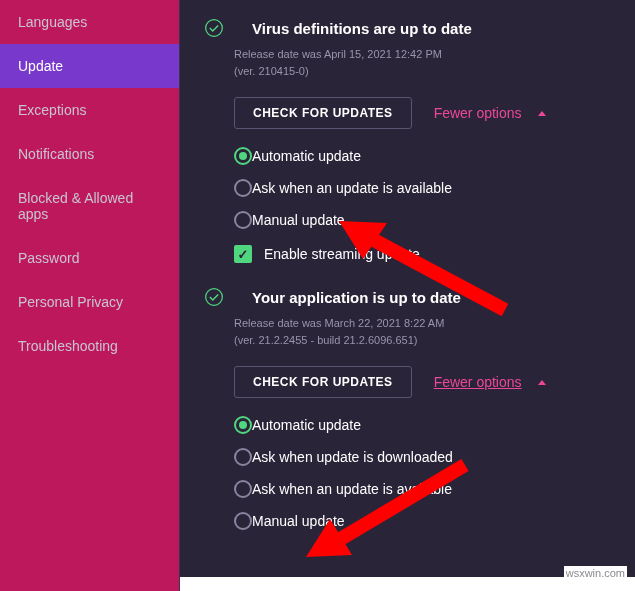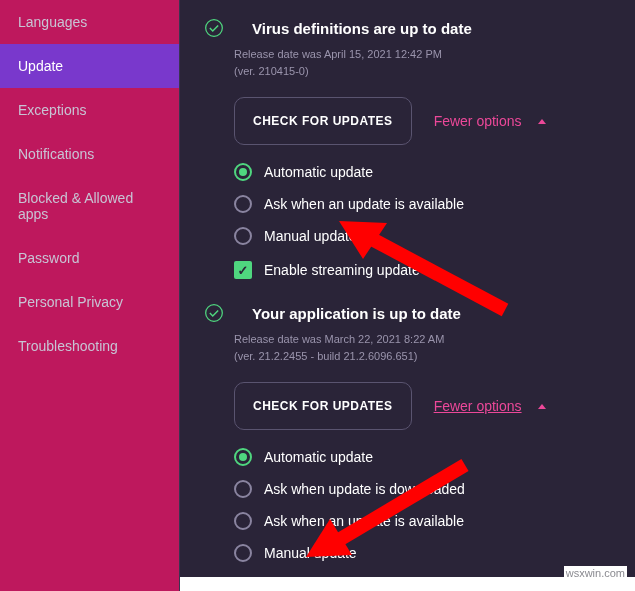--- a/index.html
+++ b/index.html
@@ -59,26 +59,26 @@
     .button-row {
       margin: 18px 0 18px 30px;
       display: flex;
       align-items: center;
       gap: 22px;
     }
     .btn {
       border: 1px solid #5a5470;
       background: transparent;
       color: #ffffff;
-      padding: 16px 18px;
+      padding: 8px 18px;
       font-size: 12px;
       font-weight: 700;
       letter-spacing: 0.5px;
       cursor: pointer;
-      border-radius: 10px;
+      border-radius: 3px;
     }
     .link-toggle {
       color: #ec4899;
       font-size: 14px;
       cursor: pointer;
       display: inline-flex;
       align-items: center;
       gap: 16px;
     }
     .link-toggle.underline {
@@ -87,21 +87,20 @@
     .radio-group {
       margin-left: 30px;
       display: flex;
       flex-direction: column;
       gap: 14px;
       margin-bottom: 16px;
     }
     .radio-item {
       display: flex;
       align-items: center;
-      gap: 12px;
       cursor: pointer;
     }
     .radio-circle {
       width: 18px;
       height: 18px;
       border: 2px solid #8a84a0;
       border-radius: 50%;
       display: flex;
       align-items: center;
       justify-content: center;

